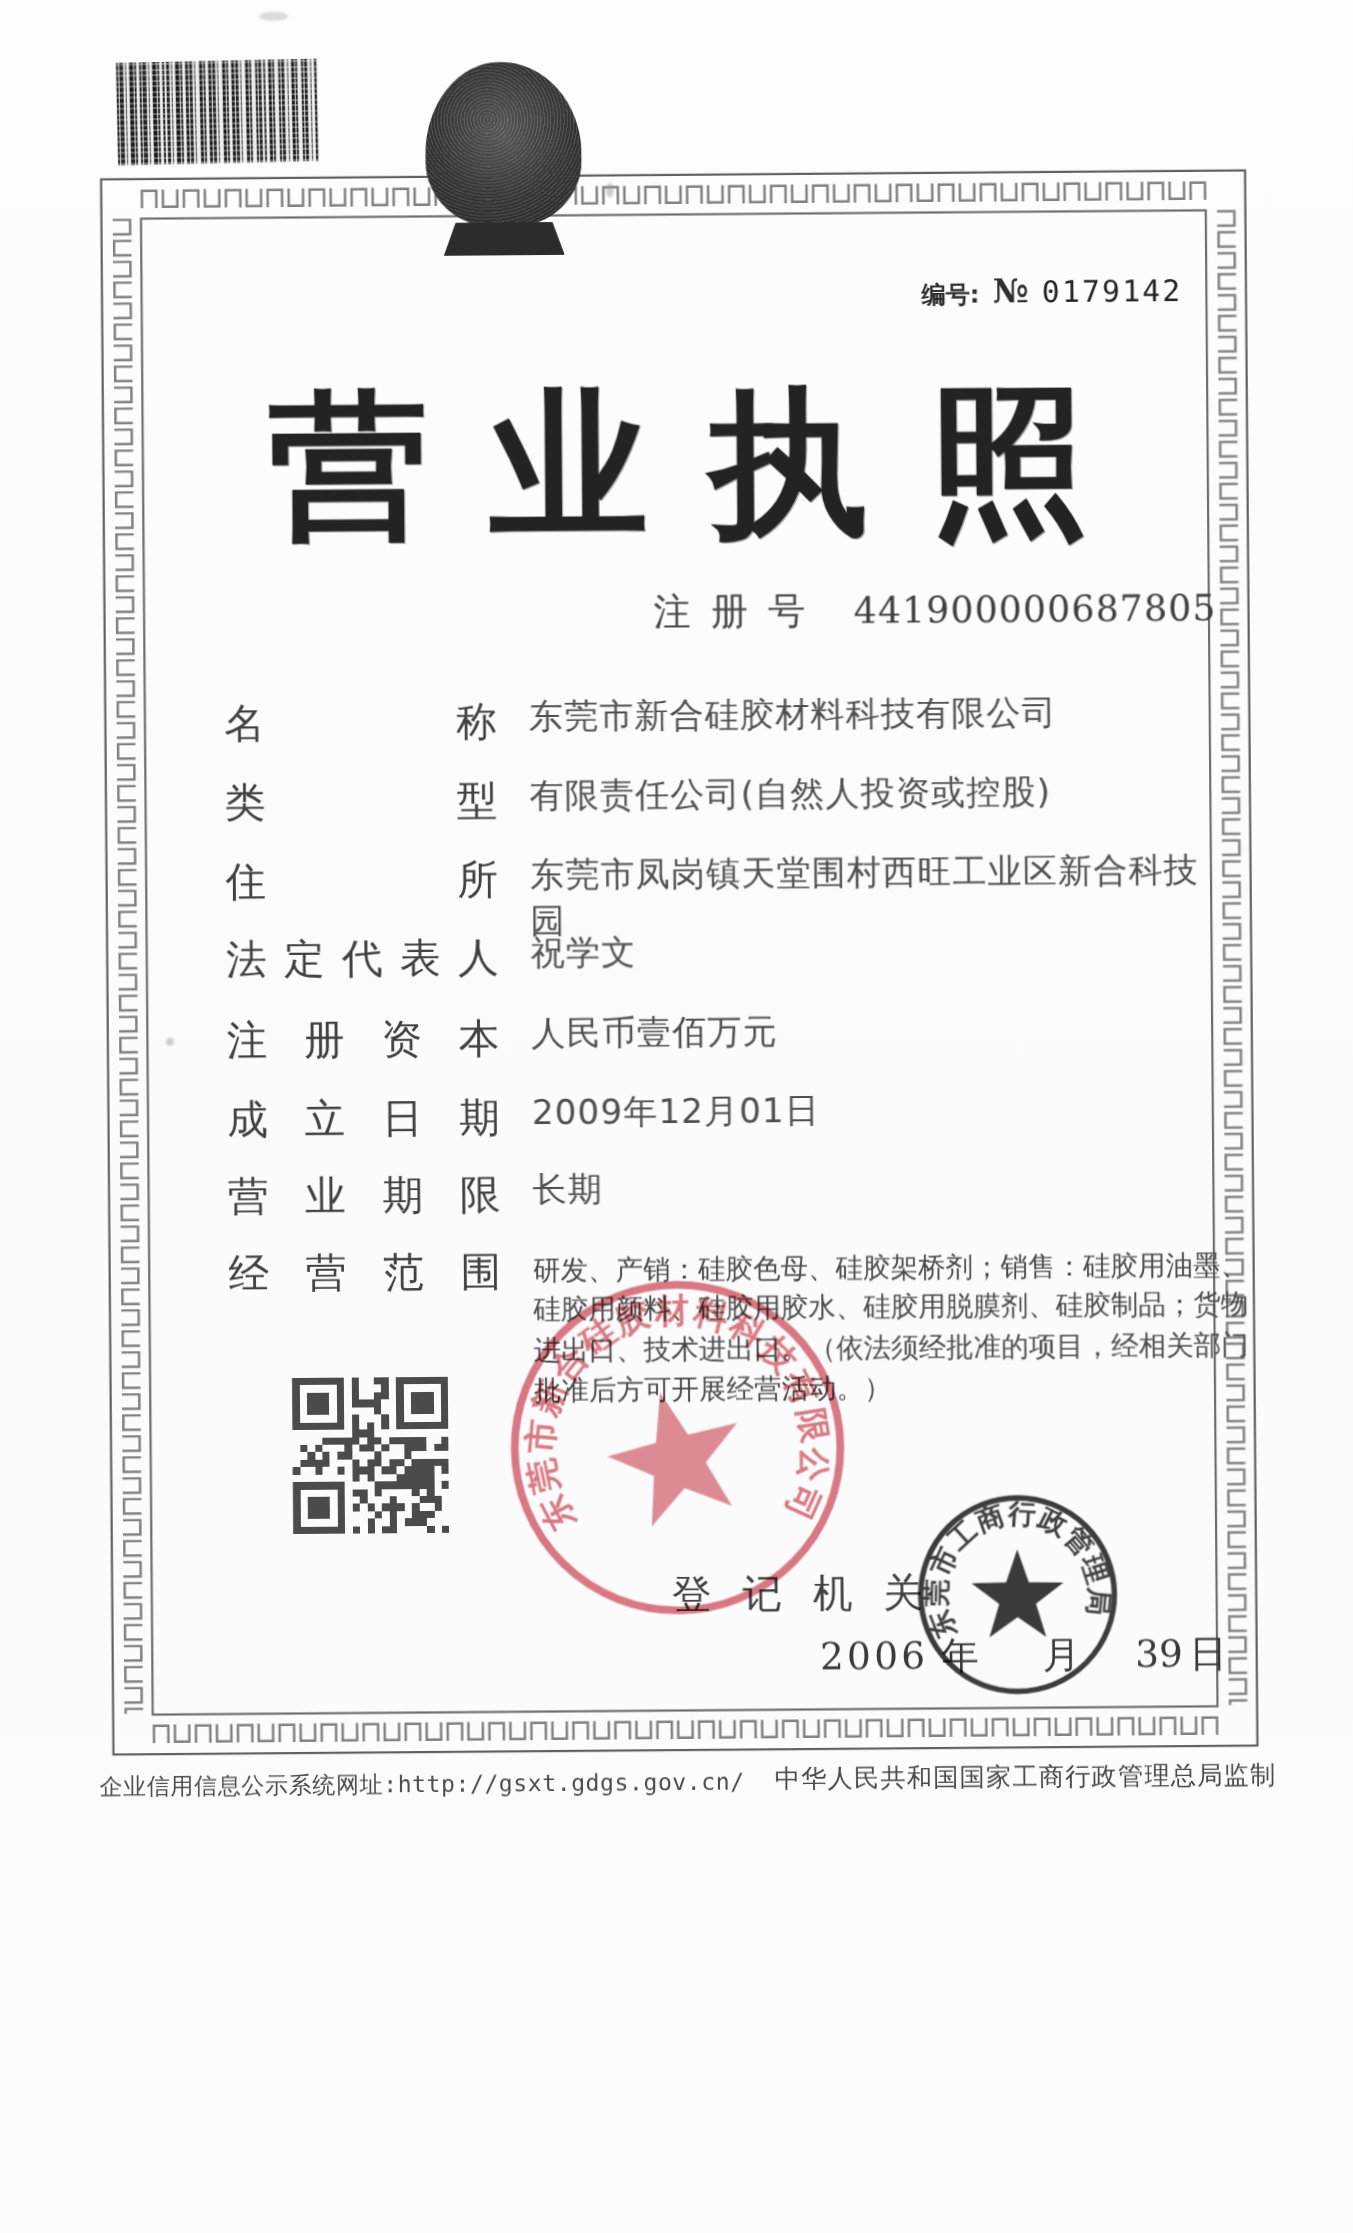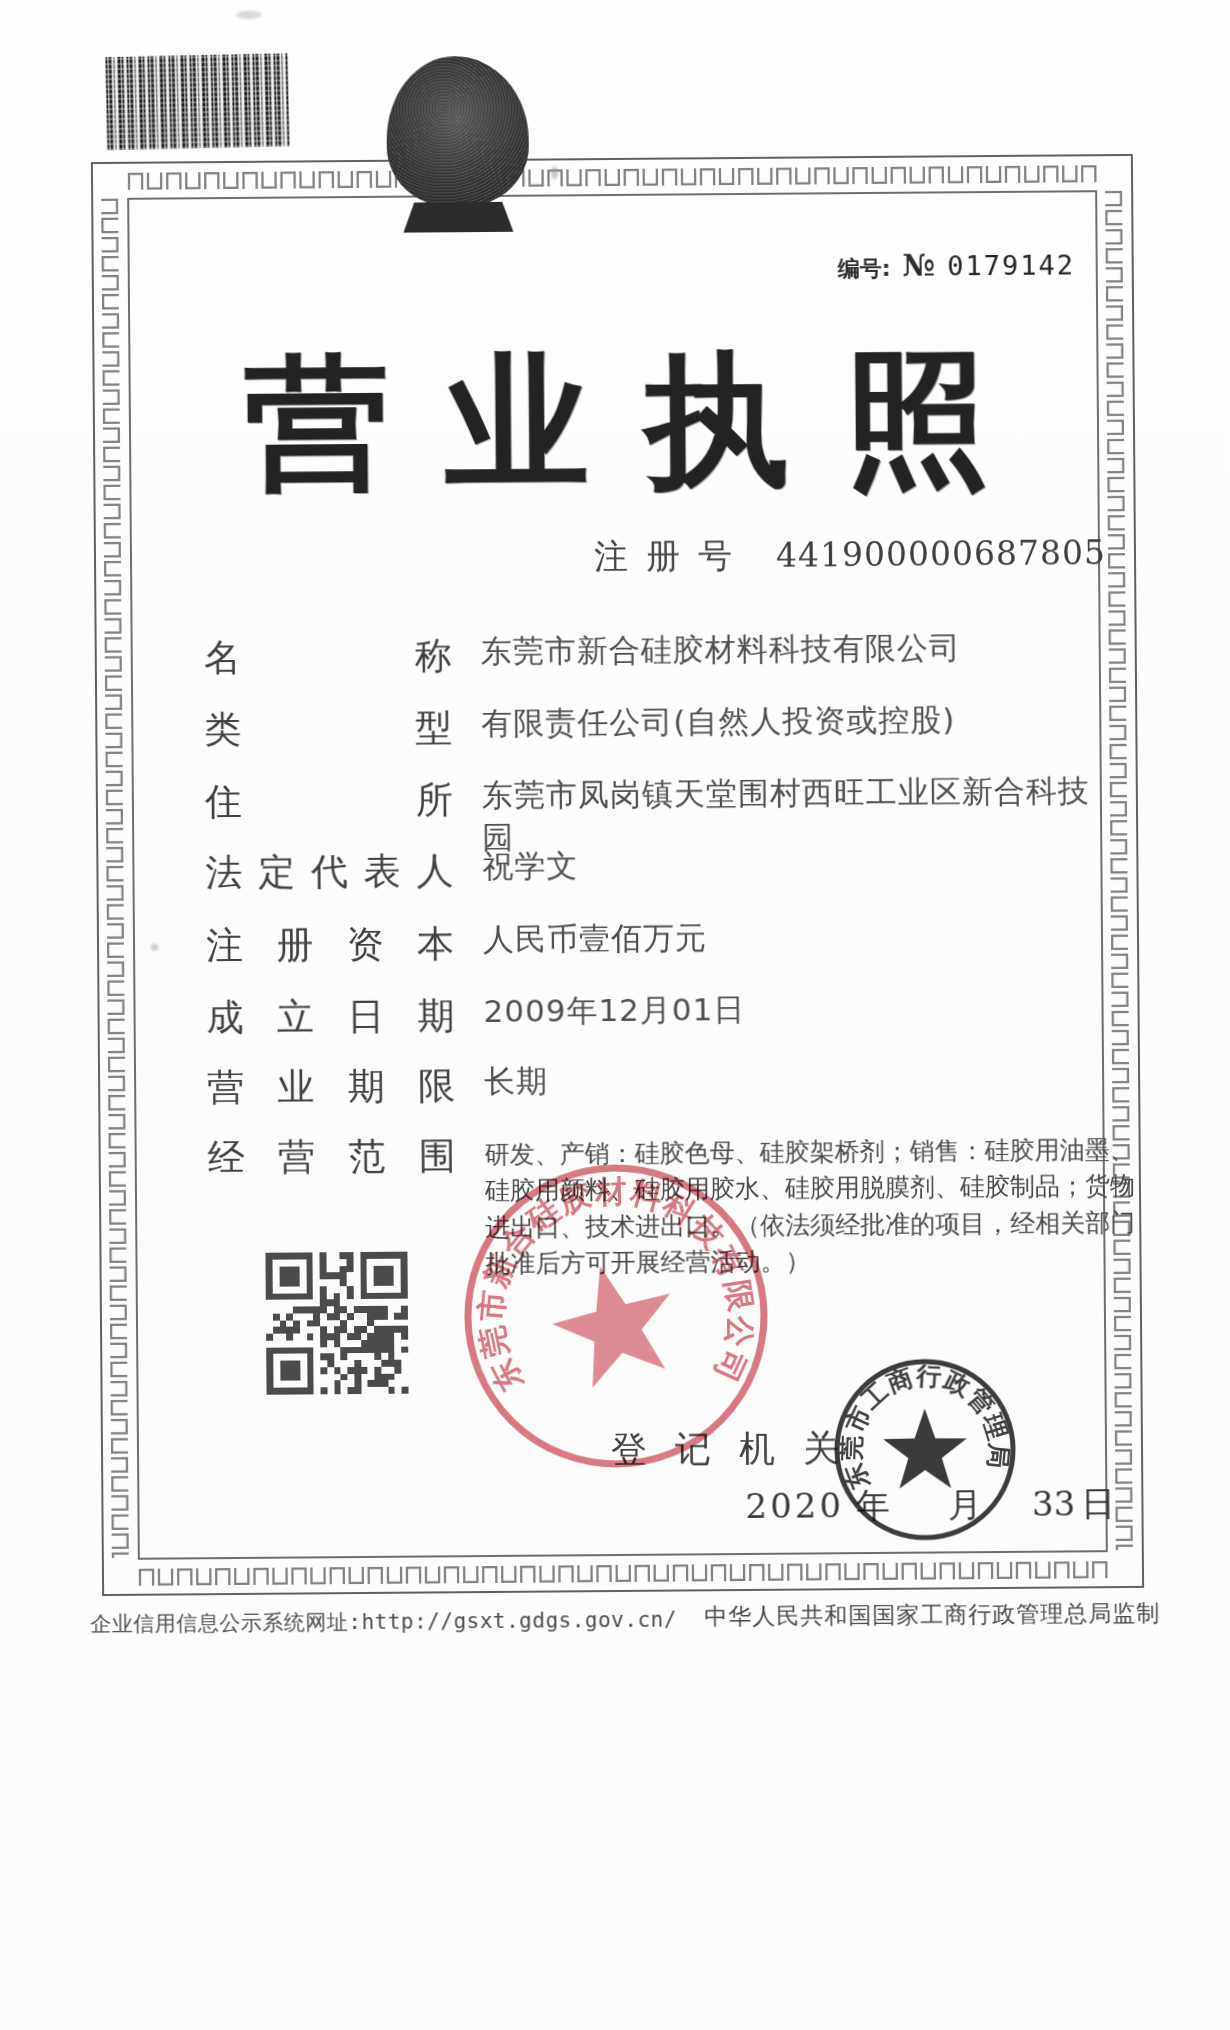--- a/index.html
+++ b/index.html
@@ -429,26 +429,26 @@
         <rect x="10" y="20" width="1" height="1" fill="#333"></rect>
         <rect x="12" y="20" width="1" height="1" fill="#333"></rect>
         <rect x="13" y="20" width="1" height="1" fill="#333"></rect>
         <rect x="18" y="20" width="1" height="1" fill="#333"></rect>
         <rect x="20" y="20" width="1" height="1" fill="#333"></rect>
       </svg>
 
     <div class="registry-label">登记机关</div>
 
     <div class="date-line">
-      <span class="d-year">2020</span>
+      <span class="d-year">2006</span>
       <span>年</span>
       <span class="gap1"></span>
       <span>月</span>
       <span class="gap2"></span>
-      <span class="d-day">33</span>
+      <span class="d-day">39</span>
       <span>日</span>
     </div>
 
     <svg class="seal-red" width="320" height="320" viewBox="0 0 320 320">
       <defs>
           <path id="sealPathA" d="M160,274 a114,114 0 1 1 0.2,0" fill="none"></path>
         </defs>
       <circle cx="160" cy="160" r="148" fill="none" stroke="#cf5a66" stroke-width="7"></circle>
       <polygon points="0,-40 9.4,-12.9 38,-12.4 15.2,4.9 23.5,32.4 0,16 -23.5,32.4 -15.2,4.9 -38,-12.4 -9.4,-12.9" transform="translate(160,172) scale(1.6) rotate(-14)" fill="#cf5a66" opacity=".85"></polygon>
       <text font-size="31" fill="#cf5a66" letter-spacing="2" font-weight="bold">

